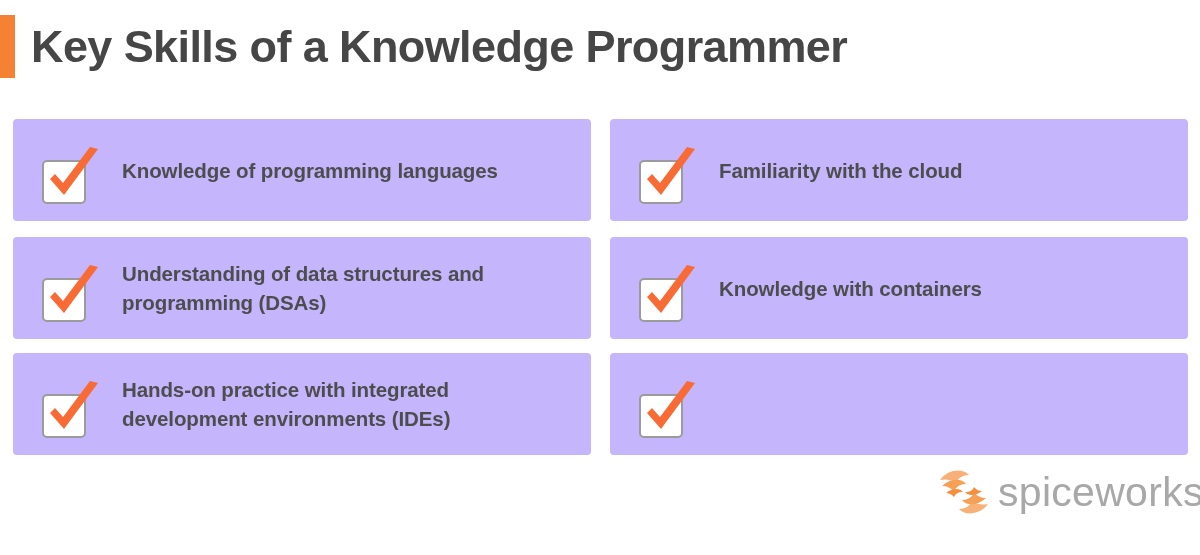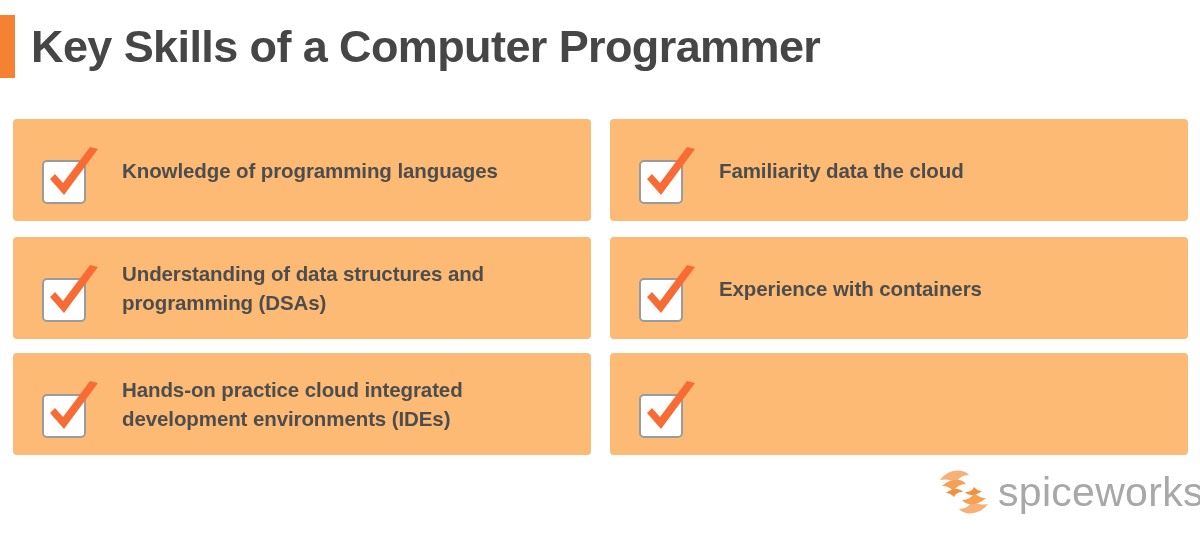--- a/index.html
+++ b/index.html
@@ -48,21 +48,21 @@
     position: absolute;
     left: 13px;
     top: 119px;
     width: 1174px;
     height: 336px;
   }
   .card {
     position: absolute;
     width: 578px;
     height: 102px;
-    background: #fdba74;
+    background: #c4b5fd;
     border-radius: 4px;
     box-sizing: border-box;
   }
   .col-left  { left: 0; }
   .col-right { left: 597px; }
   .row-1 { top: 0; }
   .row-2 { top: 118px; }
   .row-3 { top: 234px; }
 
   
@@ -133,21 +133,21 @@
     line-height: 56px;
     font-weight: normal;
     white-space: nowrap;
   }
 </style>
 </head>
 <body>
 
 <div class="header">
   <div class="accent-bar"></div>
-  <div class="page-title">Key Skills of a Computer Programmer</div>
+  <div class="page-title">Key Skills of a Knowledge Programmer</div>
 </div>
 
 <div class="grid">
 
   <div class="card col-left row-1">
     <div class="check-icon">
       <div class="box"></div>
       <svg viewBox="0 0 62 56" xmlns="http://www.w3.org/2000/svg">
         <path d="M8 32 L22 48 L56 2 L48 0 L21 36 L13 27 Z" fill="#f96b35"></path>
       </svg>
@@ -165,41 +165,41 @@
     <div class="card-text">Understanding of data structures and programming (DSAs)</div>
   </div>
 
   <div class="card col-left row-3">
     <div class="check-icon">
       <div class="box"></div>
       <svg viewBox="0 0 62 56" xmlns="http://www.w3.org/2000/svg">
         <path d="M8 32 L22 48 L56 2 L48 0 L21 36 L13 27 Z" fill="#f96b35"></path>
       </svg>
     </div>
-    <div class="card-text">Hands-on practice cloud integrated development environments (IDEs)</div>
+    <div class="card-text">Hands-on practice with integrated development environments (IDEs)</div>
   </div>
 
   <div class="card col-right row-1">
     <div class="check-icon">
       <div class="box"></div>
       <svg viewBox="0 0 62 56" xmlns="http://www.w3.org/2000/svg">
         <path d="M8 32 L22 48 L56 2 L48 0 L21 36 L13 27 Z" fill="#f96b35"></path>
       </svg>
     </div>
-    <div class="card-text">Familiarity data the cloud</div>
+    <div class="card-text">Familiarity with the cloud</div>
   </div>
 
   <div class="card col-right row-2">
     <div class="check-icon">
       <div class="box"></div>
       <svg viewBox="0 0 62 56" xmlns="http://www.w3.org/2000/svg">
         <path d="M8 32 L22 48 L56 2 L48 0 L21 36 L13 27 Z" fill="#f96b35"></path>
       </svg>
     </div>
-    <div class="card-text">Experience with containers</div>
+    <div class="card-text">Knowledge with containers</div>
   </div>
 
   <div class="card col-right row-3">
     <div class="check-icon">
       <div class="box"></div>
       <svg viewBox="0 0 62 56" xmlns="http://www.w3.org/2000/svg">
         <path d="M8 32 L22 48 L56 2 L48 0 L21 36 L13 27 Z" fill="#f96b35"></path>
       </svg>
     </div>
   </div>

